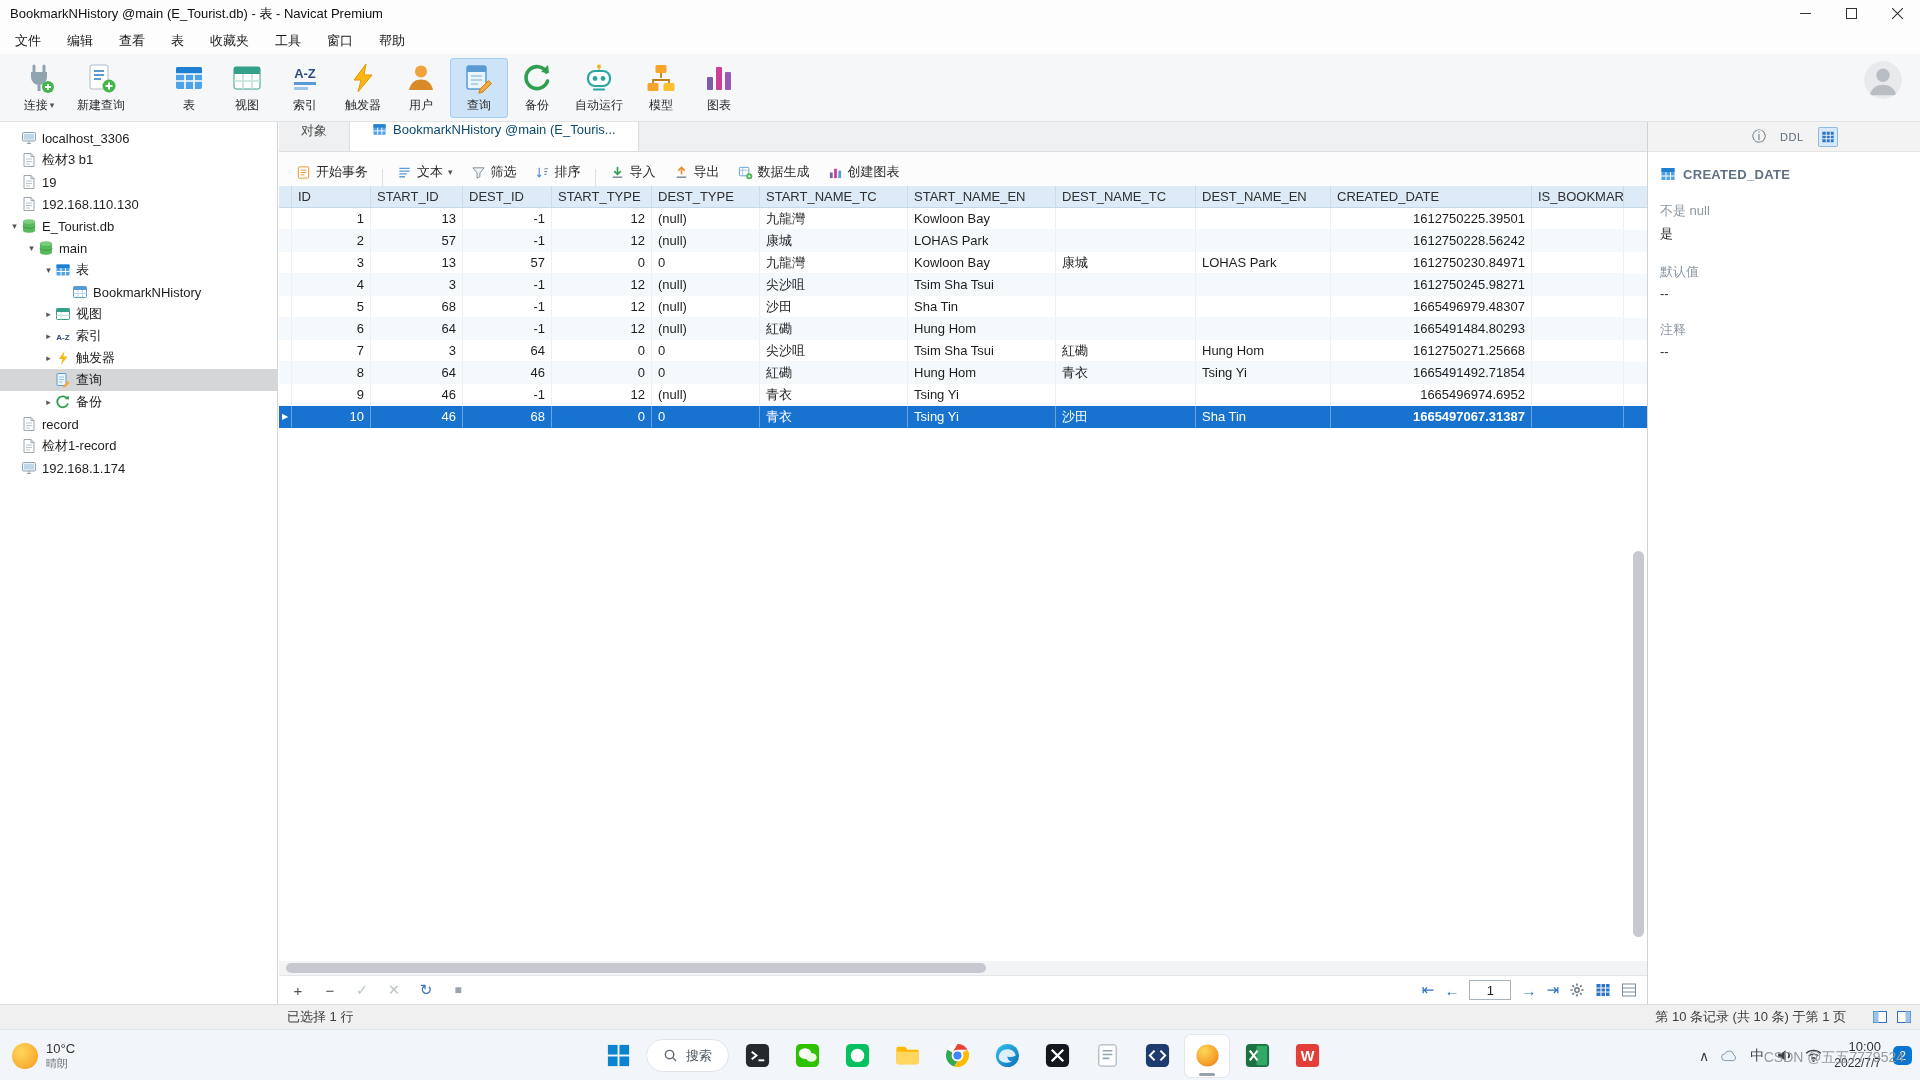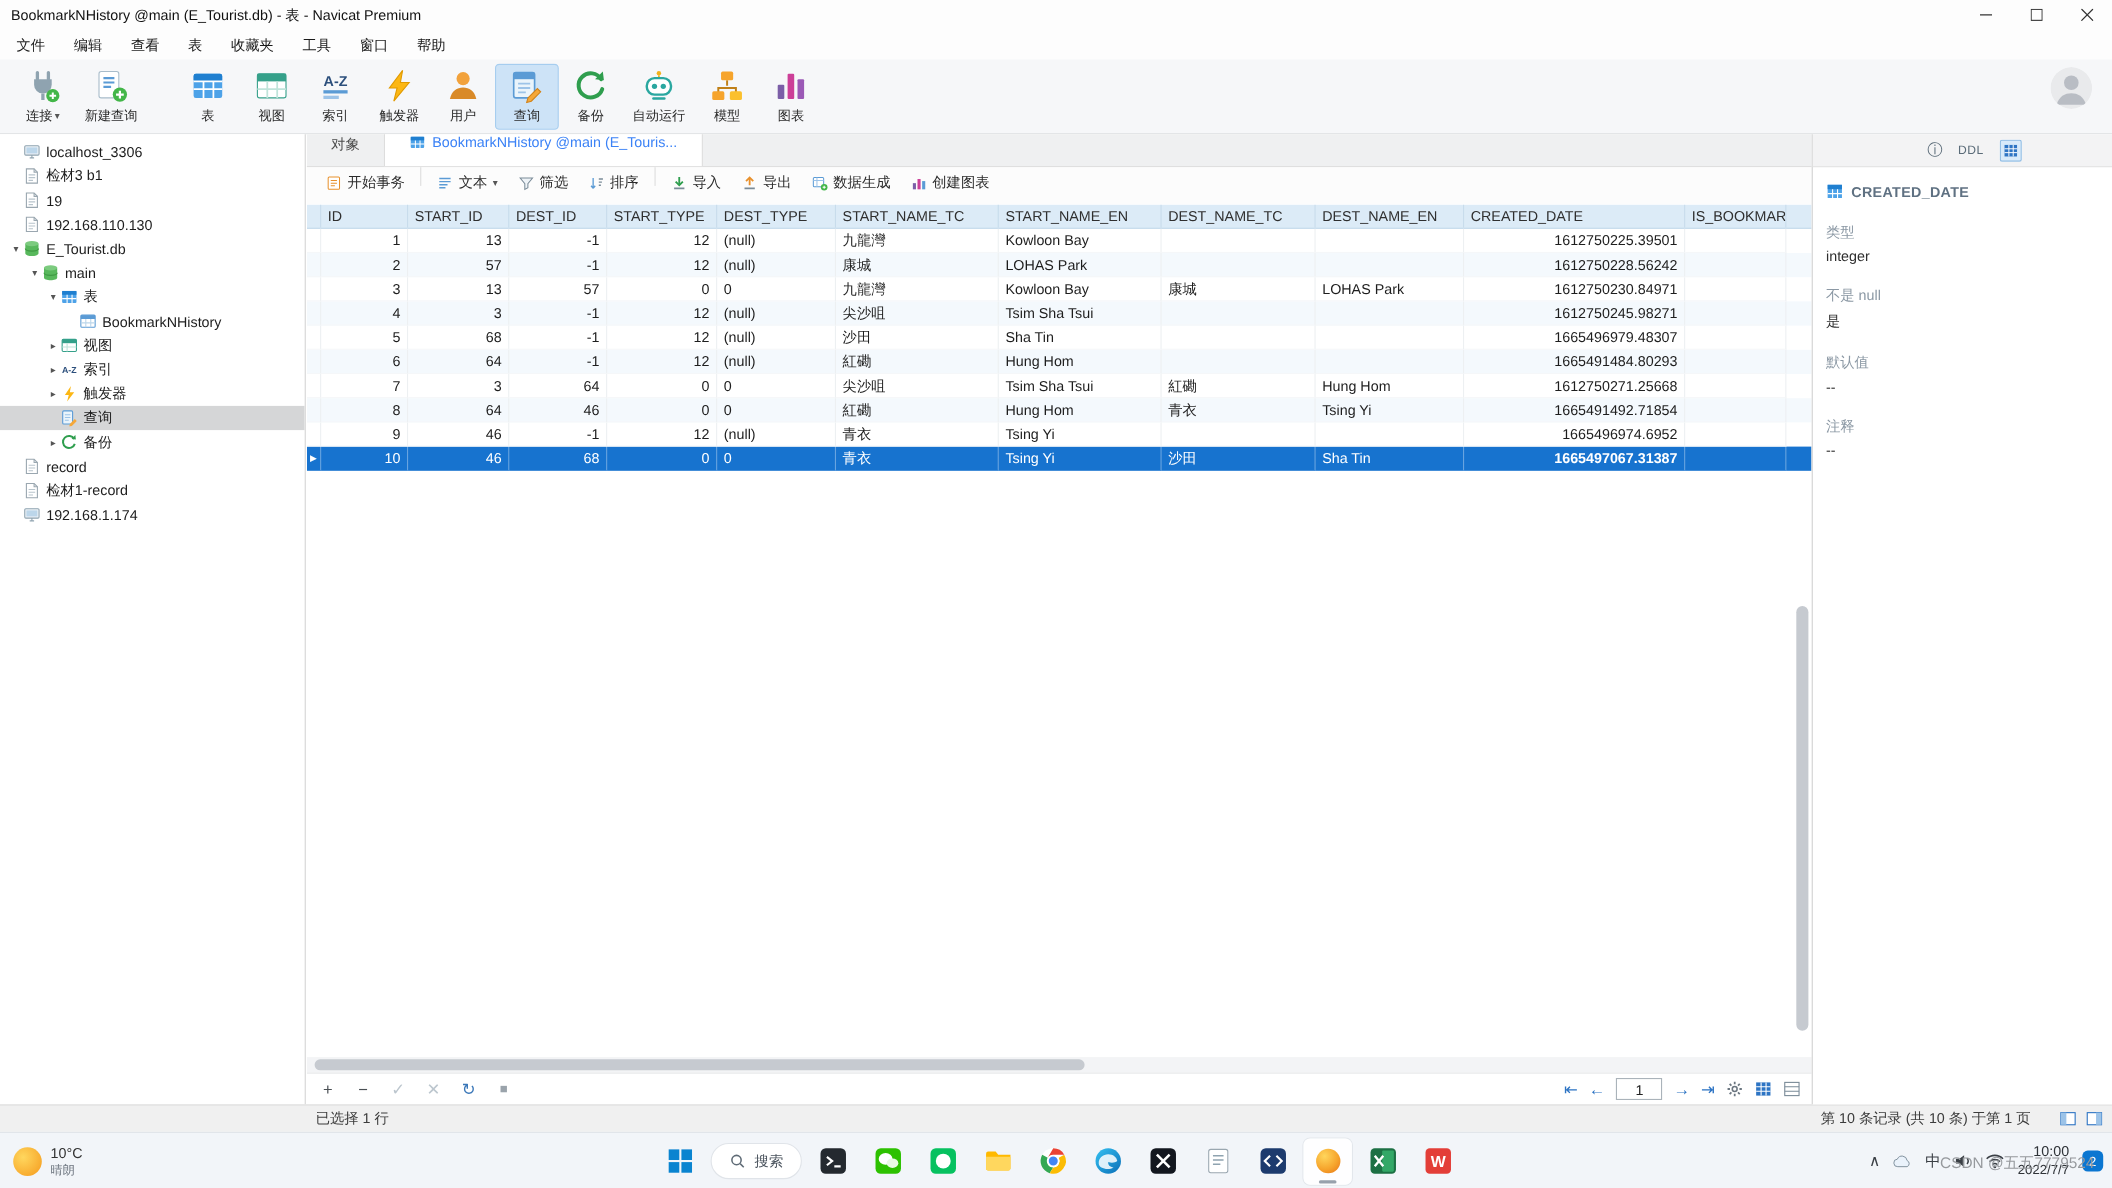--- a/index.html
+++ b/index.html
@@ -24,24 +24,24 @@
 .avatar svg{width:100%;height:100%}
 .sidebar{position:absolute;left:0;top:122px;width:278px;height:882px;background:#fff;border-right:1px solid #d5d5d5;padding-top:5px;font-size:13px;overflow:hidden}
 .tree-row{height:22px;display:flex;align-items:center;white-space:nowrap;color:#1d1d1d}
 .tree-row.selected{background:#d5d6d7}
 .chev{width:13px;font-size:9px;color:#555;flex:none;text-align:center}
 .tree-icon{width:16px;height:16px;flex:none}
 .tree-icon svg{width:100%;height:100%}
 .tree-label{margin-left:5px}
 .tabstrip{position:absolute;left:279px;top:122px;width:1368px;height:30px;background:#eff0f1;border-bottom:1px solid #ddd;display:flex;align-items:stretch}
 .tab{display:flex;align-items:flex-start;gap:6px;padding:0 22px;font-size:13px;color:#4c4c4c}
-.tab.active{background:#fff;border-left:1px solid #ddd;border-right:1px solid #ddd;color:#3b82f6}
+.tab.active{background:#fff;border-left:1px solid #ddd;border-right:1px solid #ddd;color:#0c4a6e}
 .tab-icon{width:15px;height:15px}
 .tab-icon svg{width:100%;height:100%}
-.table-toolbar{position:absolute;left:279px;top:152px;width:1368px;height:34px;background:#fcfcfc;display:flex;align-items:flex-start;padding-left:8px;font-size:13px;color:#2b2b2b}
+.table-toolbar{position:absolute;left:279px;top:152px;width:1368px;height:34px;background:#fcfcfc;display:flex;align-items:flex-end;padding-left:8px;font-size:13px;color:#2b2b2b}
 .tt-btn{display:flex;align-items:center;gap:5px;padding:5px 9px;border-radius:3px}
 .tt-icon{width:15px;height:15px}
 .tt-icon svg{width:100%;height:100%}
 .tt-divider{width:1px;height:17px;background:#ddd;margin:0 5px}
 .grid{position:absolute;left:279px;top:186px;width:1368px;height:775px;background:#fff;overflow:hidden}
 .grid-header{display:flex;height:22px;background:#dcebf7;font-size:13px;color:#2f2f2f;border-bottom:1px solid #c3d9ea}
 .gh-cell{display:flex;align-items:center;padding:0 6px;border-right:1px solid #c8dcec;overflow:hidden;white-space:nowrap;flex:none}
 .gh-cell.gutter{padding:0}
 .grid-row{display:flex;height:22px;font-size:13px;color:#1e1e1e}
 .grid-row.alt{background:#f4f9fd}
@@ -801,24 +801,20 @@
         <svg viewBox="0 0 16 16">
           <rect x="1.5" y="2" width="13" height="12" fill="#4da2e8"></rect>
           <rect x="1.5" y="2" width="13" height="4" fill="#1f7fd0"></rect>
           <path d="M1.5 10h13M6 6v8M10.5 6v8" stroke="#fff"></path>
         </svg>
       </span>
     <span class="rp-title-text">CREATED_DATE</span>
   </div>
   <div>
       <div class="rp-field">
-        <div class="rp-label">类型</div>
-        <div class="rp-value">integer</div>
-      </div>
-      <div class="rp-field">
         <div class="rp-label">不是 null</div>
         <div class="rp-value">是</div>
       </div>
       <div class="rp-field">
         <div class="rp-label">默认值</div>
         <div class="rp-value">--</div>
       </div>
       <div class="rp-field">
         <div class="rp-label">注释</div>
         <div class="rp-value">--</div>

